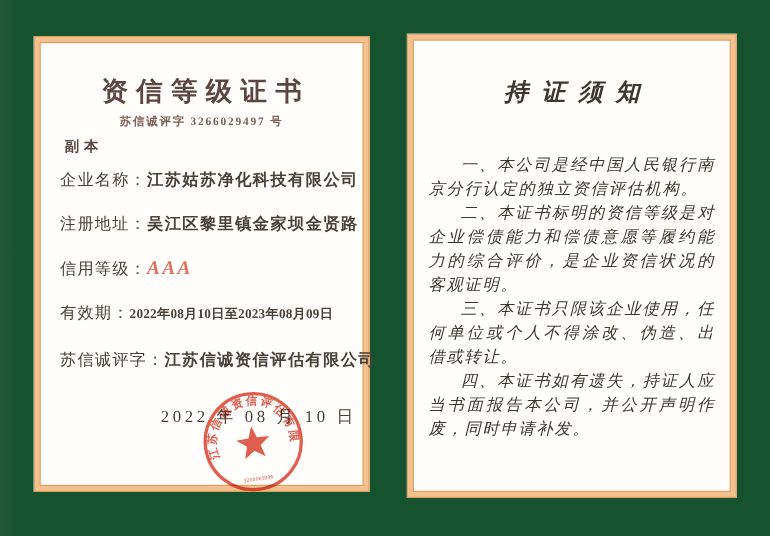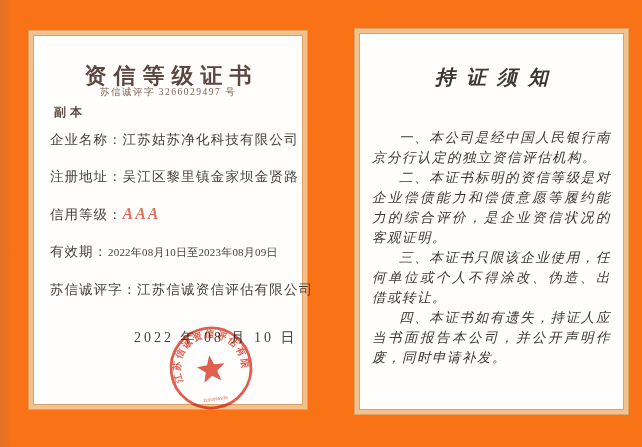--- a/index.html
+++ b/index.html
@@ -2,41 +2,41 @@
 <html style="--border: #f2c18d; --border-edge: #dda366; --title: #5d463f; --cert-line: #7d6052; --text: #49403a; --grade: #e2705a; --seal: #da3a28; --right-text: #3e3731;"><head>
 <meta charset="utf-8">
 <style>
   :root{
     --border:#f2c18d; --border-edge:#dda366; --title:#5d463f; --cert-line:#7d6052;
     --text:#49403a; --grade:#e2705a; --seal:#da3a28; --right-text:#3e3731;
   }
   html,body{margin:0;padding:0;}
   body{width:642px;height:447px;background:#fbfaf6;overflow:hidden;
        font-family:"Liberation Serif","DejaVu Serif",serif;}
-  .canvas{position:relative;width:642px;height:447px;background:#f97316;}
+  .canvas{position:relative;width:642px;height:447px;background:#14532d;}
   .canvas::before{content:"";position:absolute;left:0;top:0;width:14px;height:447px;
        background:linear-gradient(90deg,rgba(120,110,100,.18),rgba(120,110,100,0));}
   .page{position:absolute;background:#fffefc;
        box-shadow:inset 0 0 0 1px var(--border-edge),
                   inset 0 0 0 5px var(--border),
                   inset 0 0 0 6px var(--border-edge);}
   .page.left{left:28px;top:30px;width:280px;height:380px;padding:0;box-sizing:border-box;}
-  .page.right{left:354px;top:28px;width:275px;height:387px;box-sizing:border-box;}
+  .page.right{left:339px;top:28px;width:275px;height:387px;box-sizing:border-box;}
 
   .lp-inner{padding:0 22px;position:relative;height:100%;box-sizing:border-box;}
   .cert-title{margin-top:35px;text-align:center;font-size:22px;font-weight:bold;
        letter-spacing:7px;color:var(--title);line-height:22px;text-indent:7px;}
-  .cert-no{text-align:center;font-size:9.5px;font-weight:normal;
+  .cert-no{margin-top:10px;text-align:center;font-size:9.5px;font-weight:bold;
        letter-spacing:1.5px;color:var(--cert-line);line-height:11px;}
   .copy-label{margin-top:8px;font-size:12px;font-weight:bold;
        letter-spacing:4px;color:var(--title);line-height:12px;text-indent:4px;}
   .fields{margin-top:14px;}
   .field{font-size:13.5px;color:var(--text);letter-spacing:1px;line-height:15px;
        margin-bottom:22px;white-space:nowrap;}
-  .field .value{letter-spacing:1.2px;}
+  .field .value{letter-spacing:1.2px;font-weight:bold;}
   .field .value.grade{color:var(--grade);font-size:16px;font-weight:bold;
        letter-spacing:2px;font-family:"Liberation Serif",serif;font-style:italic;}
   .field .value.small{font-size:11px;letter-spacing:.2px;}
   .issue-date{margin-top:32px;margin-left:84px;font-size:14px;color:var(--text);
        letter-spacing:3px;white-space:nowrap;}
   .seal{position:absolute;left:140px;top:260px;width:86px;height:86px;
        opacity:.82;mix-blend-mode:multiply;transform:rotate(-8deg);}
 
   .rp-inner{padding:0 18px;height:100%;box-sizing:border-box;}
   .notice-title{margin-top:38px;text-align:center;font-size:20px;font-weight:bold;

